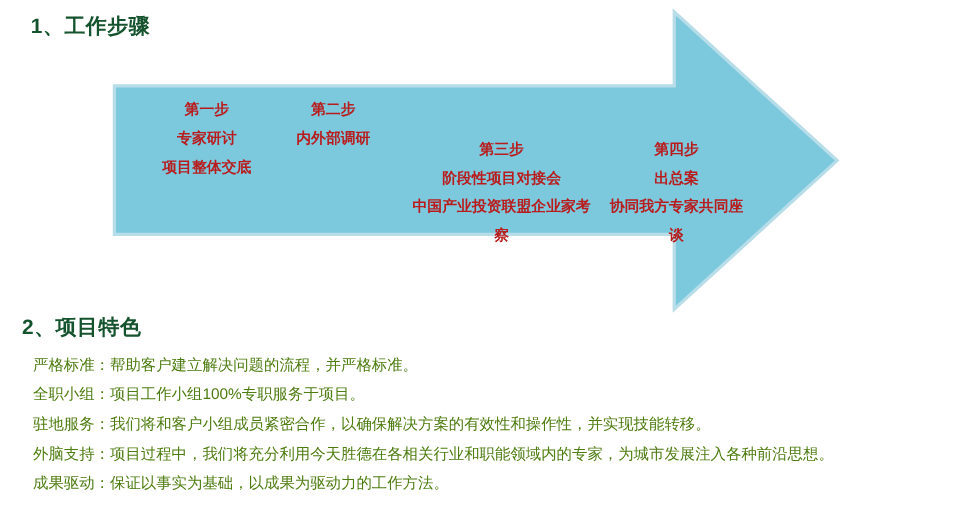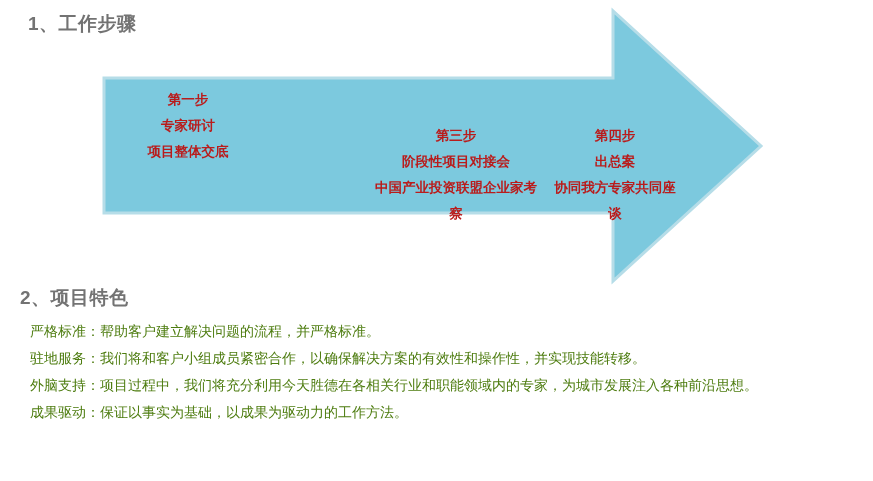--- a/index.html
+++ b/index.html
@@ -12,21 +12,21 @@
     height: 481px;
     position: relative;
     overflow: hidden;
     font-family: "Liberation Sans", "DejaVu Sans", sans-serif;
     -webkit-font-smoothing: antialiased;
   }
 
   
   .section-heading {
     position: absolute;
-    color: #737373;
+    color: #14532d;
     font-weight: bold;
     font-size: 19px;
     letter-spacing: 0.5px;
     white-space: nowrap;
   }
   #heading-1 { left: 28px; top: 11px; }
   #heading-2 { left: 20px; top: 285px; }
 
   
   #arrow-diagram {
@@ -86,35 +86,40 @@
   <svg id="arrow-shape" viewBox="0 0 665 282" preserveAspectRatio="none">
     <polygon points="4,73 513,73 513,6 661,141 513,276 513,208 4,208" fill="#7CC9DE" stroke="#B6DDE8" stroke-width="3" stroke-linejoin="miter"></polygon>
   </svg>
 
   <div id="step-col-1" class="step-column">
     <span class="step-line">第一步</span>
     <span class="step-line">专家研讨</span>
     <span class="step-line">项目整体交底</span>
   </div>
 
+  <div id="step-col-2" class="step-column">
+    <span class="step-line">第二步</span>
+    <span class="step-line">内外部调研</span>
+  </div>
 
   <div id="step-col-3" class="step-column wrap">
     <span class="step-line">第三步</span>
     <span class="step-line">阶段性项目对接会</span>
     <span>中国产业投资联盟企业家考察</span>
   </div>
 
   <div id="step-col-4" class="step-column wrap">
     <span class="step-line">第四步</span>
     <span class="step-line">出总案</span>
     <span>协同我方专家共同座谈</span>
   </div>
 
 </div>
 
 <div id="heading-2" class="section-heading">2、项目特色</div>
 
 <div id="features-list">
   <div class="feature-line">严格标准：帮助客户建立解决问题的流程，并严格标准。</div>
+  <div class="feature-line">全职小组：项目工作小组100%专职服务于项目。</div>
   <div class="feature-line">驻地服务：我们将和客户小组成员紧密合作，以确保解决方案的有效性和操作性，并实现技能转移。</div>
   <div class="feature-line">外脑支持：项目过程中，我们将充分利用今天胜德在各相关行业和职能领域内的专家，为城市发展注入各种前沿思想。</div>
   <div class="feature-line">成果驱动：保证以事实为基础，以成果为驱动力的工作方法。</div>
 </div>
 
 </body></html>

